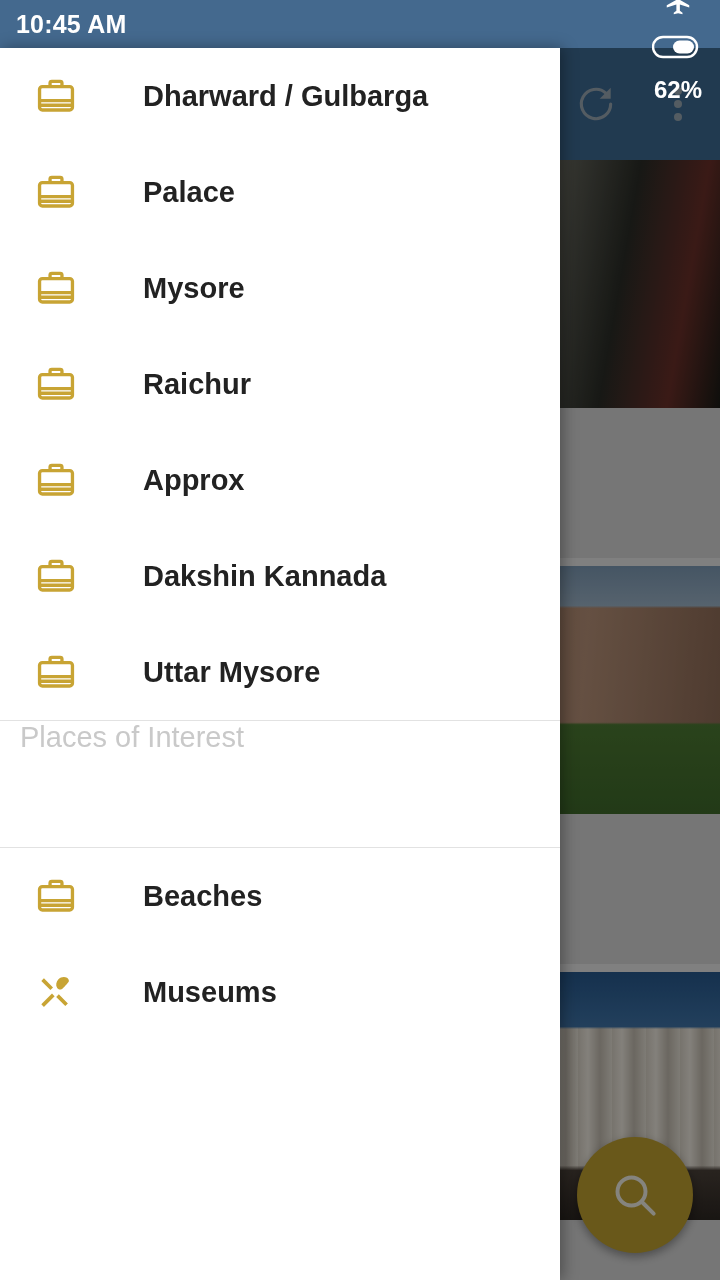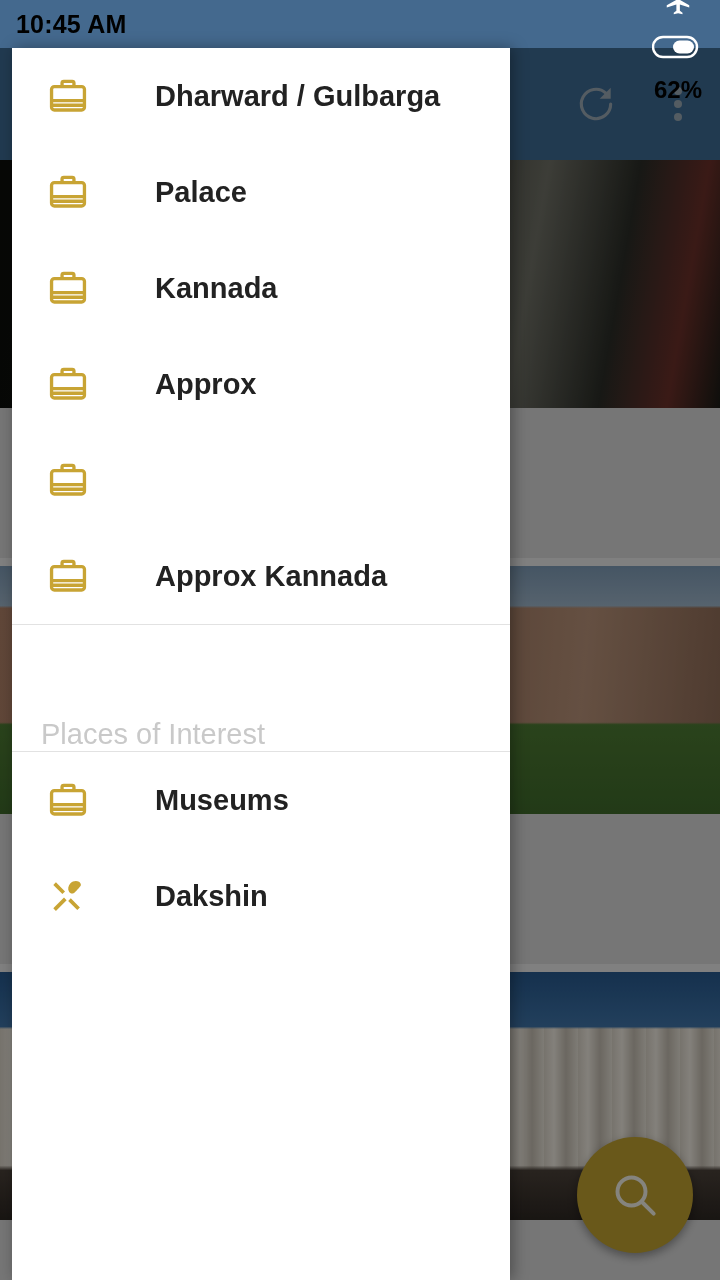--- a/index.html
+++ b/index.html
@@ -60,44 +60,44 @@
     box-shadow:0 4px 10px rgba(0,0,0,.35);
   }
 
   
   #scrim { position:absolute; left:0; top:48px; width:720px; height:1232px; background:rgba(0,0,0,.45); }
 
   
   #statusbar {
     position:absolute; left:0; top:0; width:720px; height:48px;
     background:#44698e; display:flex; align-items:center;
-    padding:4px 16px; color:#000000;
+    padding:4px 16px; color:#ffffff;
   }
   #clock { font-size:25px; font-weight:700; letter-spacing:.2px; }
   #sb-right { margin-left:auto; display:flex; align-items:center; gap:16px;flex-direction:column; }
   #battery-pct { font-size:24px; font-weight:700; }
 
   
   #drawer {
-    position:absolute; left:12px; top:48px; width:498px; height:1232px;
+    position:absolute; left:0; top:48px; width:560px; height:1232px;
     background:#fff; box-shadow:3px 0 14px rgba(0,0,0,.35);
     overflow:hidden;
   }
   .nav-item {
     position:relative; display:flex; align-items:center;
     height:96px; padding-left:33px;
   }
   .nav-icon { width:46px; height:46px; display:flex; align-items:center; justify-content:center; flex:0 0 46px; }
   .nav-label {
     margin-left:64px; font-size:29px; color:#222; font-weight:700;
     white-space:nowrap;
   }
   .divider { height:1px; background:#e2e2e2; width:100%; }
   .section-header {
-    height:126px; display:flex; align-items:flex-end; padding-left:29px;
+    height:126px; display:flex; align-items:flex-start; padding-left:20px;
   }
   .section-header span { font-size:29px; color:#c9c9c9; font-weight:400; }
 </style>
 </head>
 <body>
 
 <div id="screen">
 
   <div id="app">
 
@@ -215,23 +215,34 @@
 
     <div class="nav-item">
       <span class="nav-icon">
         <svg width="42" height="42" viewBox="0 0 24 24" fill="none" stroke="#c8a434" stroke-width="1.9" stroke-linejoin="round">
           <rect x="2.6" y="6.6" width="18.8" height="13.4" rx="1.6"></rect>
           <path d="M8.6 6.6V4.6a1 1 0 0 1 1-1h4.8a1 1 0 0 1 1 1v2"></path>
           <line x1="2.6" y1="14.6" x2="21.4" y2="14.6"></line>
           <line x1="2.6" y1="17.3" x2="21.4" y2="17.3"></line>
         </svg>
       </span>
-      <span class="nav-label">Kannada</span>
-    </div>
-
+      <span class="nav-label">Mysore</span>
+    </div>
+
+    <div class="nav-item">
+      <span class="nav-icon">
+        <svg width="42" height="42" viewBox="0 0 24 24" fill="none" stroke="#c8a434" stroke-width="1.9" stroke-linejoin="round">
+          <rect x="2.6" y="6.6" width="18.8" height="13.4" rx="1.6"></rect>
+          <path d="M8.6 6.6V4.6a1 1 0 0 1 1-1h4.8a1 1 0 0 1 1 1v2"></path>
+          <line x1="2.6" y1="14.6" x2="21.4" y2="14.6"></line>
+          <line x1="2.6" y1="17.3" x2="21.4" y2="17.3"></line>
+        </svg>
+      </span>
+      <span class="nav-label">Raichur</span>
+    </div>
 
     <div class="nav-item">
       <span class="nav-icon">
         <svg width="42" height="42" viewBox="0 0 24 24" fill="none" stroke="#c8a434" stroke-width="1.9" stroke-linejoin="round">
           <rect x="2.6" y="6.6" width="18.8" height="13.4" rx="1.6"></rect>
           <path d="M8.6 6.6V4.6a1 1 0 0 1 1-1h4.8a1 1 0 0 1 1 1v2"></path>
           <line x1="2.6" y1="14.6" x2="21.4" y2="14.6"></line>
           <line x1="2.6" y1="17.3" x2="21.4" y2="17.3"></line>
         </svg>
       </span>
@@ -240,62 +251,63 @@
 
     <div class="nav-item">
       <span class="nav-icon">
         <svg width="42" height="42" viewBox="0 0 24 24" fill="none" stroke="#c8a434" stroke-width="1.9" stroke-linejoin="round">
           <rect x="2.6" y="6.6" width="18.8" height="13.4" rx="1.6"></rect>
           <path d="M8.6 6.6V4.6a1 1 0 0 1 1-1h4.8a1 1 0 0 1 1 1v2"></path>
           <line x1="2.6" y1="14.6" x2="21.4" y2="14.6"></line>
           <line x1="2.6" y1="17.3" x2="21.4" y2="17.3"></line>
         </svg>
       </span>
-    </div>
-
-    <div class="nav-item">
-      <span class="nav-icon">
-        <svg width="42" height="42" viewBox="0 0 24 24" fill="none" stroke="#c8a434" stroke-width="1.9" stroke-linejoin="round">
-          <rect x="2.6" y="6.6" width="18.8" height="13.4" rx="1.6"></rect>
-          <path d="M8.6 6.6V4.6a1 1 0 0 1 1-1h4.8a1 1 0 0 1 1 1v2"></path>
-          <line x1="2.6" y1="14.6" x2="21.4" y2="14.6"></line>
-          <line x1="2.6" y1="17.3" x2="21.4" y2="17.3"></line>
-        </svg>
-      </span>
-      <span class="nav-label">Approx Kannada</span>
+      <span class="nav-label">Dakshin Kannada</span>
+    </div>
+
+    <div class="nav-item">
+      <span class="nav-icon">
+        <svg width="42" height="42" viewBox="0 0 24 24" fill="none" stroke="#c8a434" stroke-width="1.9" stroke-linejoin="round">
+          <rect x="2.6" y="6.6" width="18.8" height="13.4" rx="1.6"></rect>
+          <path d="M8.6 6.6V4.6a1 1 0 0 1 1-1h4.8a1 1 0 0 1 1 1v2"></path>
+          <line x1="2.6" y1="14.6" x2="21.4" y2="14.6"></line>
+          <line x1="2.6" y1="17.3" x2="21.4" y2="17.3"></line>
+        </svg>
+      </span>
+      <span class="nav-label">Uttar Mysore</span>
     </div>
 
     <div class="divider"></div>
 
     <div class="section-header">
       <span>Places of Interest</span>
     </div>
 
     <div class="divider"></div>
 
     <div class="nav-item">
       <span class="nav-icon">
         <svg width="42" height="42" viewBox="0 0 24 24" fill="none" stroke="#c8a434" stroke-width="1.9" stroke-linejoin="round">
           <rect x="2.6" y="6.6" width="18.8" height="13.4" rx="1.6"></rect>
           <path d="M8.6 6.6V4.6a1 1 0 0 1 1-1h4.8a1 1 0 0 1 1 1v2"></path>
           <line x1="2.6" y1="14.6" x2="21.4" y2="14.6"></line>
           <line x1="2.6" y1="17.3" x2="21.4" y2="17.3"></line>
         </svg>
       </span>
-      <span class="nav-label">Museums</span>
+      <span class="nav-label">Beaches</span>
     </div>
 
     <div class="nav-item">
       <span class="nav-icon">
         <svg width="42" height="42" viewBox="0 0 24 24" fill="#c8a434">
           <path d="M5.1 4.2 3.6 5.7l5.2 5.2 1.5-1.5L5.1 4.2z"></path>
           <path d="M13.6 13.3 12.1 14.8l5.2 5.2 1.5-1.5-5.2-5.2z"></path>
           <path d="M18.3 3.9c-1.5-.9-3.6-.5-4.9.8s-1.7 3.4-.8 4.9c.6 1 1.8 1.3 2.8.7.3-.2.6-.4.8-.7 1.3-1.3 2.9-3 3.1-3.6.3-.8-.3-1.6-1-2.1z"></path>
           <path d="M9.7 12.9 3.6 19l1.5 1.5 6.1-6.1-1.5-1.5z"></path>
         </svg>
       </span>
-      <span class="nav-label">Dakshin</span>
+      <span class="nav-label">Museums</span>
     </div>
 
 
 
   </div>
 </div>
 
 </body></html>

